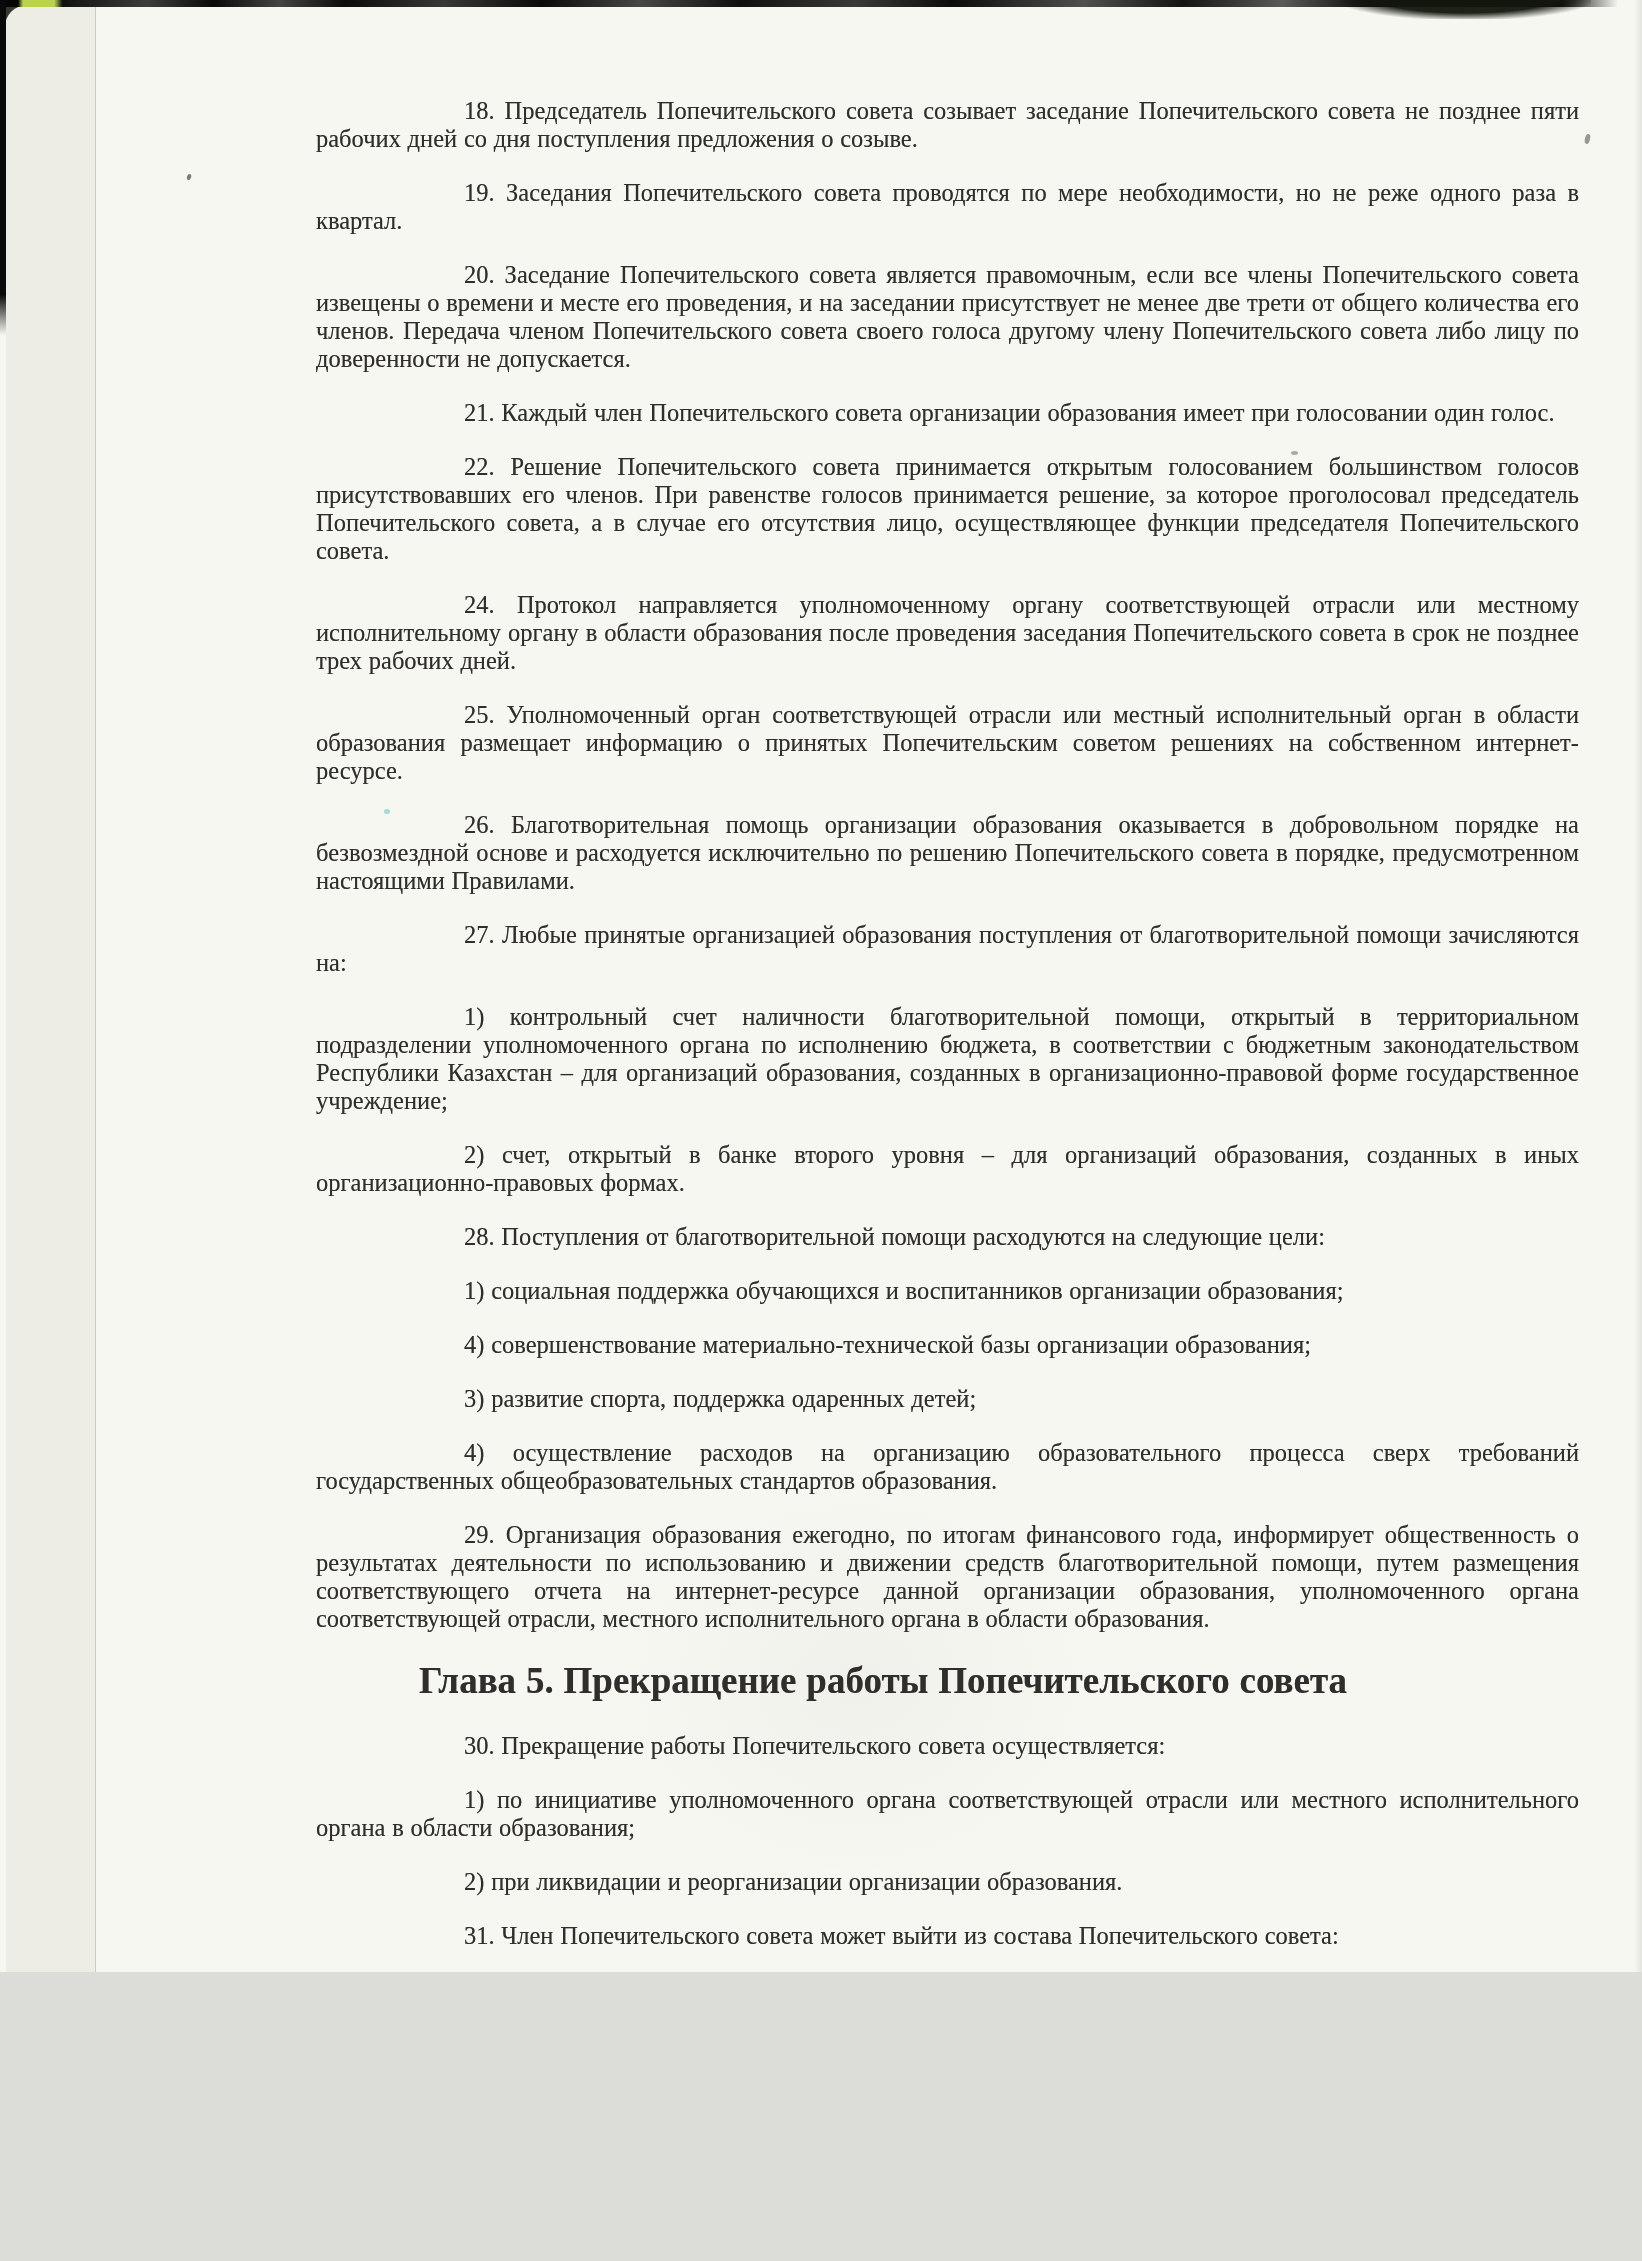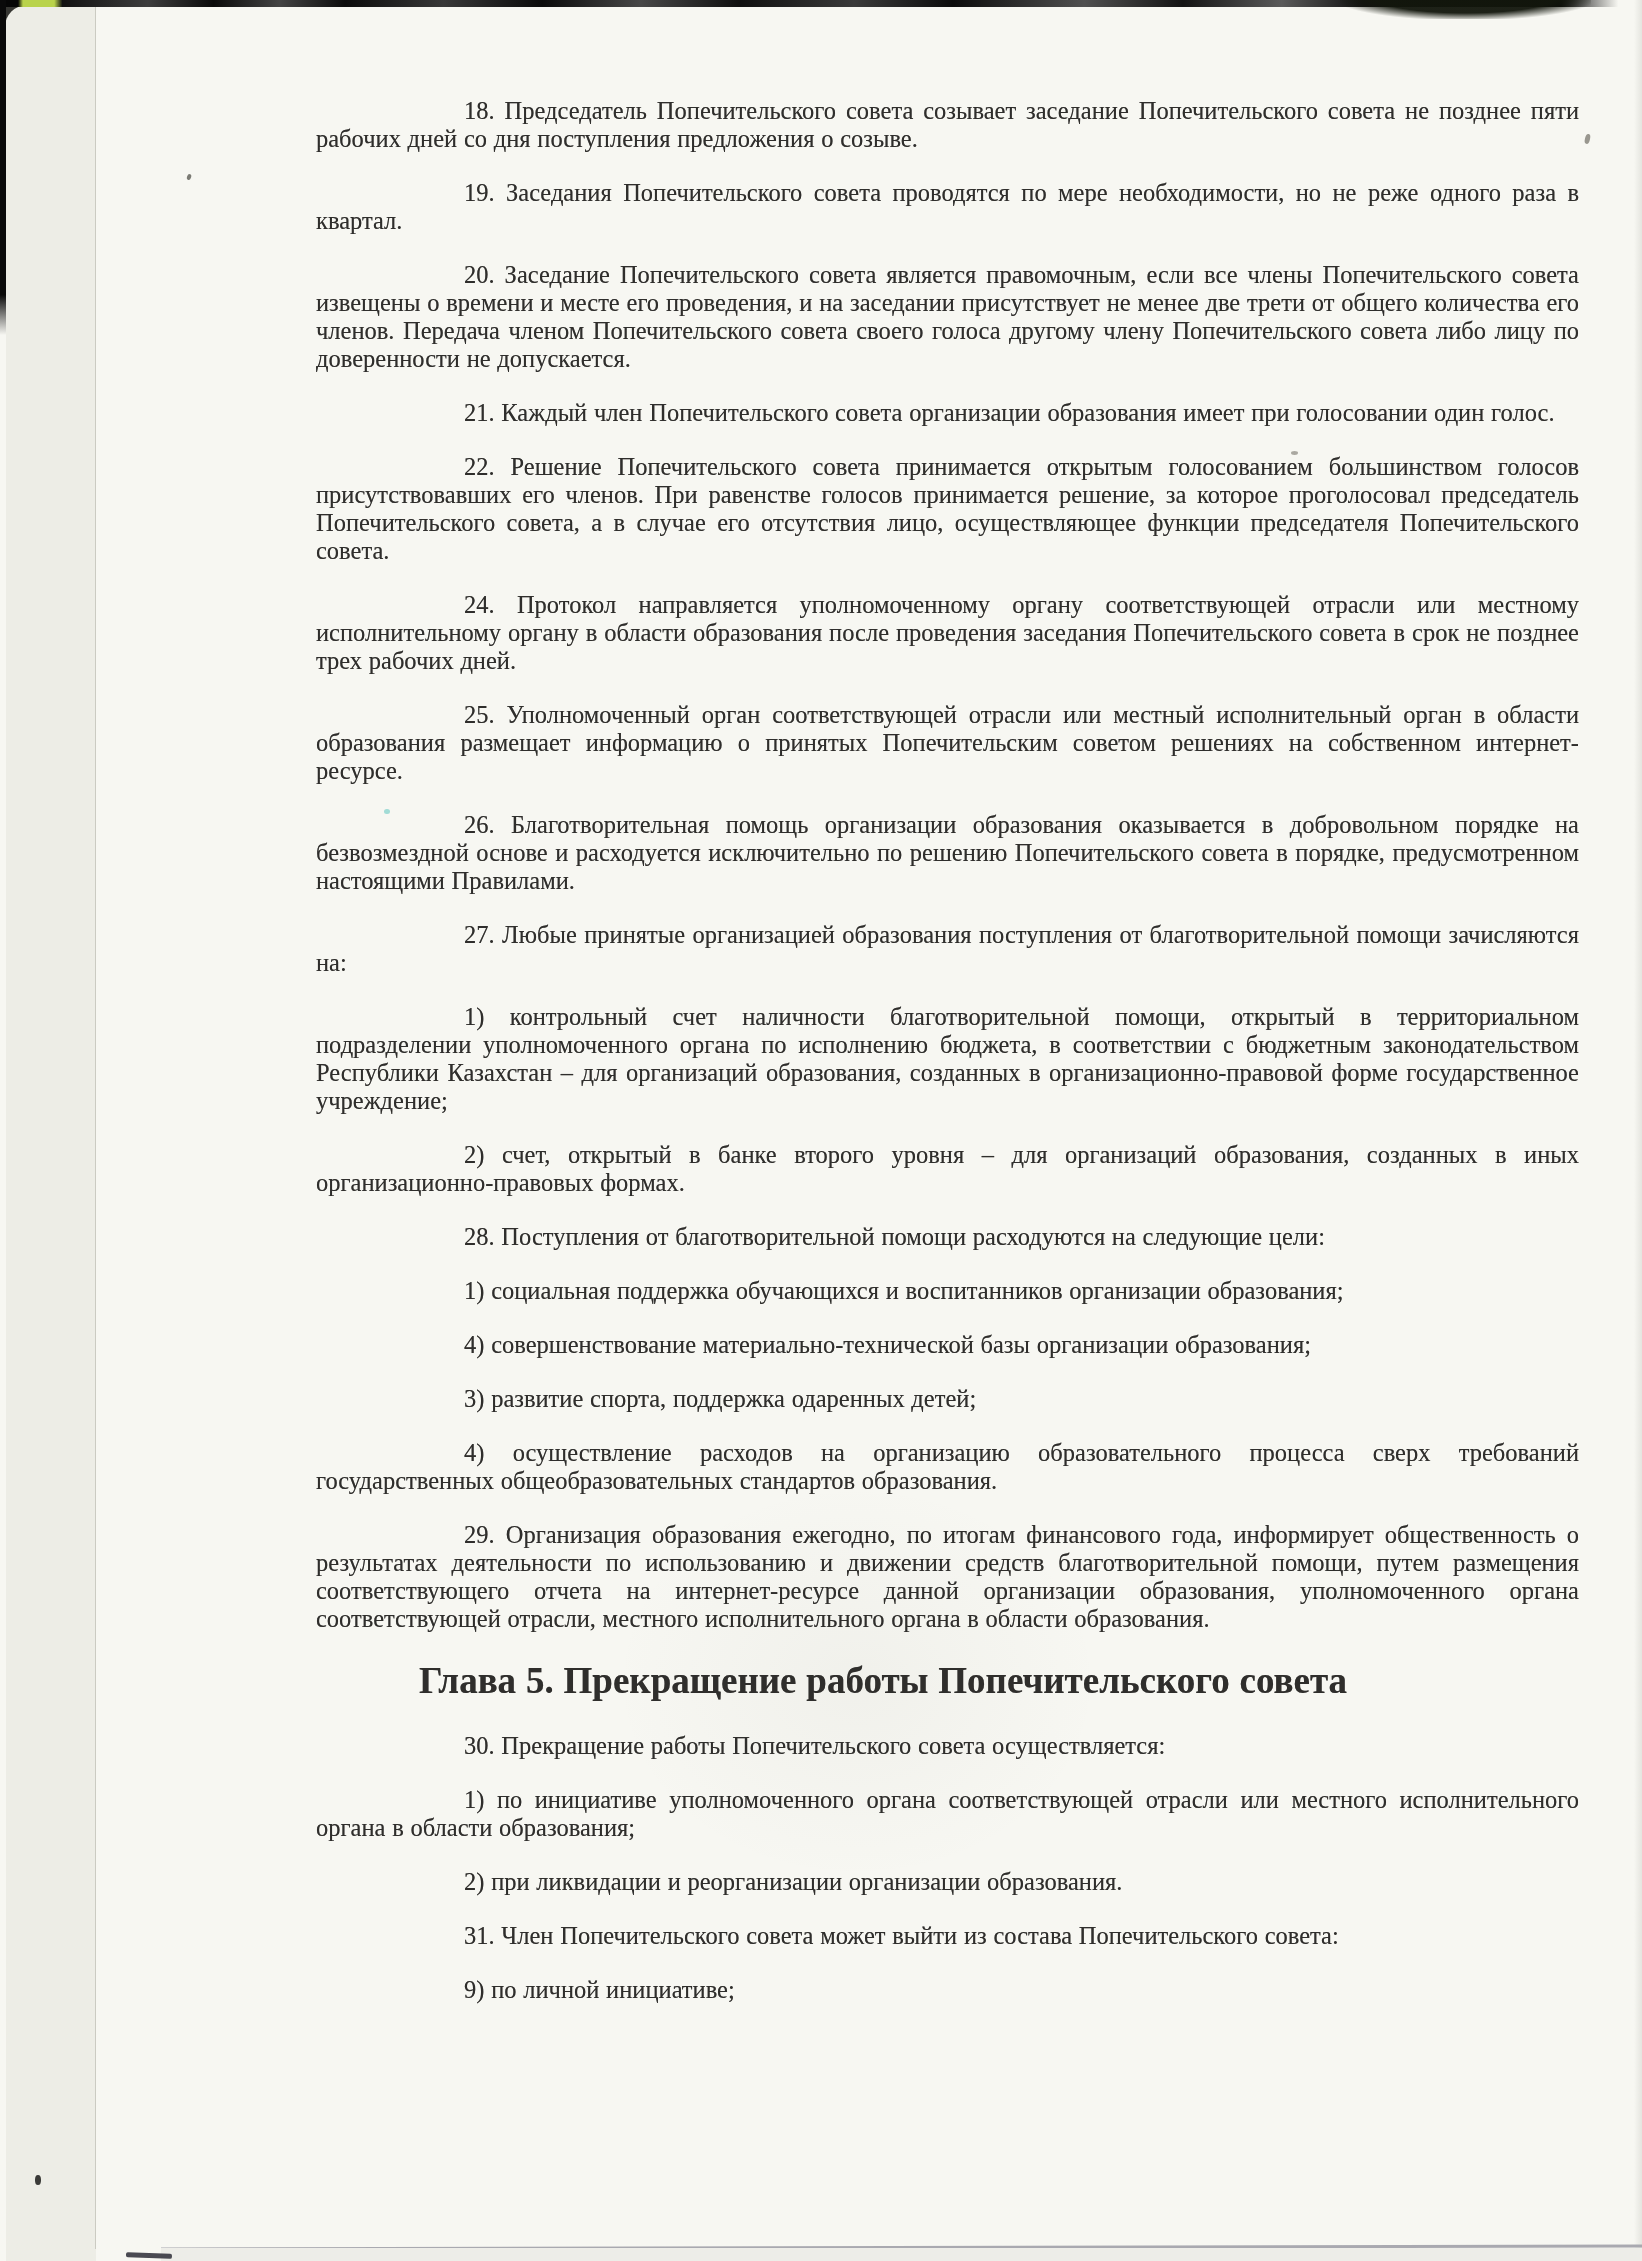--- a/index.html
+++ b/index.html
@@ -6,21 +6,21 @@
     --ink:#2f2e2c;
     --paper:#f7f7f2;
     --scan-bar:#0d0d0d;
     --edge-green:#b9d34b;
     --fold:#8c8c7d;
     --bottom-edge:#a9a9b0;
   }
   html,body{margin:0;padding:0;background:#dcdcd8;}
   .sheet{
     position:relative;
-    width:1643px;height:2261px;
+    width:1643px;height:1972px;
     background:var(--paper);
     overflow:hidden;
     font-family:"Liberation Serif","DejaVu Serif",serif;
     color:var(--ink);
   }
   
   .corner-black{position:absolute;left:0;top:0;width:77px;height:77px;background:var(--scan-bar);}
   .page-round{position:absolute;left:5.2px;top:5.2px;width:90px;height:90px;background:var(--paper);border-top-left-radius:22px;}
   .scan-top{
     position:absolute;left:0;top:0;right:0;height:7px;

